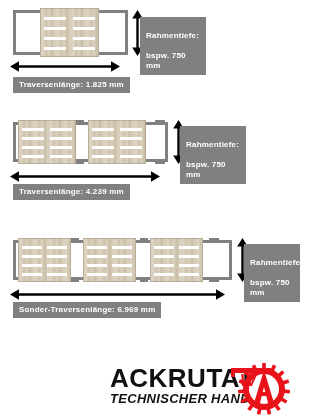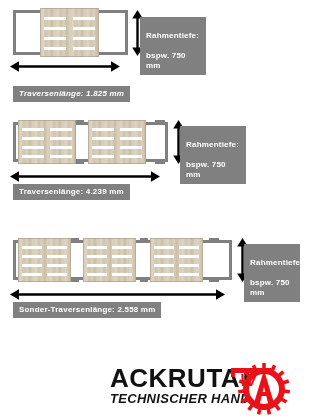--- a/index.html
+++ b/index.html
@@ -170,21 +170,21 @@
   </div>
 
   <div class="arrow-h" style="left:10px; top:60px; width:110px;">
     <svg width="110" height="13" viewBox="0 0 110 13">
       <line x1="7" y1="6.5" x2="103" y2="6.5" stroke="#000" stroke-width="2.4"></line>
       <polygon points="0,6.5 9,1.2 9,11.8" fill="#000"></polygon>
       <polygon points="110,6.5 101,1.2 101,11.8" fill="#000"></polygon>
     </svg>
   </div>
 
-  <div class="label-box label-len" style="left:13px; top:86px;font-style:italic;">Traversenlänge: 1.825 mm</div>
+  <div class="label-box label-len" style="left:13px; top:77px;">Traversenlänge: 1.825 mm</div>
 </div>
 
 <div class="diagram">
 
   <div class="rack-frame bracket" style="left:13px; top:122px; width:155px; height:40px;"></div>
 
   <div class="beam-block" style="left:76px; top:120px; width:8px; height:5px;"></div>
   <div class="beam-block" style="left:76px; top:159px; width:8px; height:5px;"></div>
   <div class="beam-block" style="left:155px; top:120px; width:10px; height:5px;"></div>
   <div class="beam-block" style="left:155px; top:159px; width:10px; height:5px;"></div>
@@ -293,21 +293,21 @@
   </div>
 
   <div class="arrow-h" style="left:10px; top:288px; width:215px;">
     <svg width="215" height="13" viewBox="0 0 215 13">
       <line x1="7" y1="6.5" x2="208" y2="6.5" stroke="#000" stroke-width="2.4"></line>
       <polygon points="0,6.5 9,1.2 9,11.8" fill="#000"></polygon>
       <polygon points="215,6.5 206,1.2 206,11.8" fill="#000"></polygon>
     </svg>
   </div>
 
-  <div class="label-box label-len" style="left:13px; top:302px;">Sonder-Traversenlänge: 2.558 mm</div>
+  <div class="label-box label-len" style="left:13px; top:302px;">Sonder-Traversenlänge: 6.969 mm</div>
 </div>
 
 <div class="logo">
   <div class="logo-word">ACKRUTAT</div>
   <div class="logo-sub">TECHNISCHER HANDEL</div>
 
   <div class="logo-mark">
     <svg width="62" height="56" viewBox="0 0 62 56">
 
       <g fill="#e8131a">

